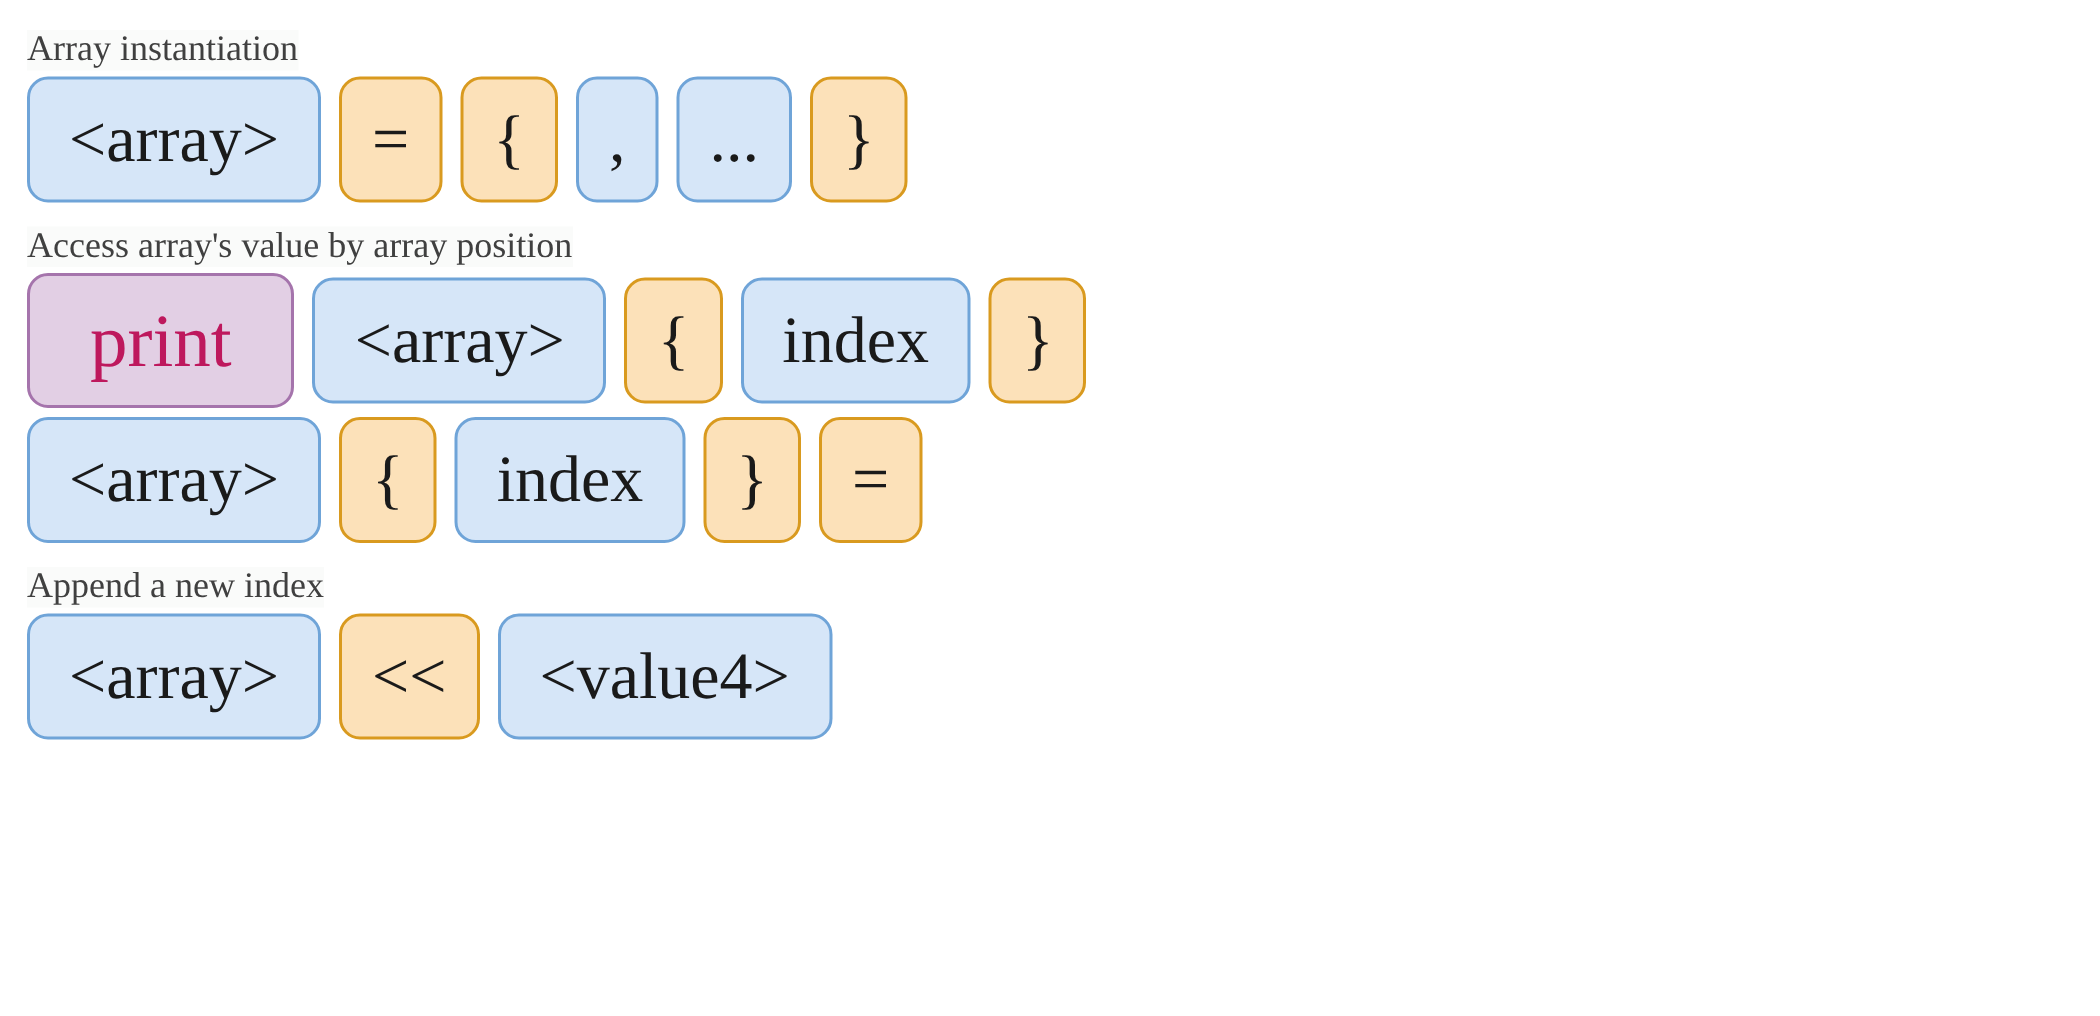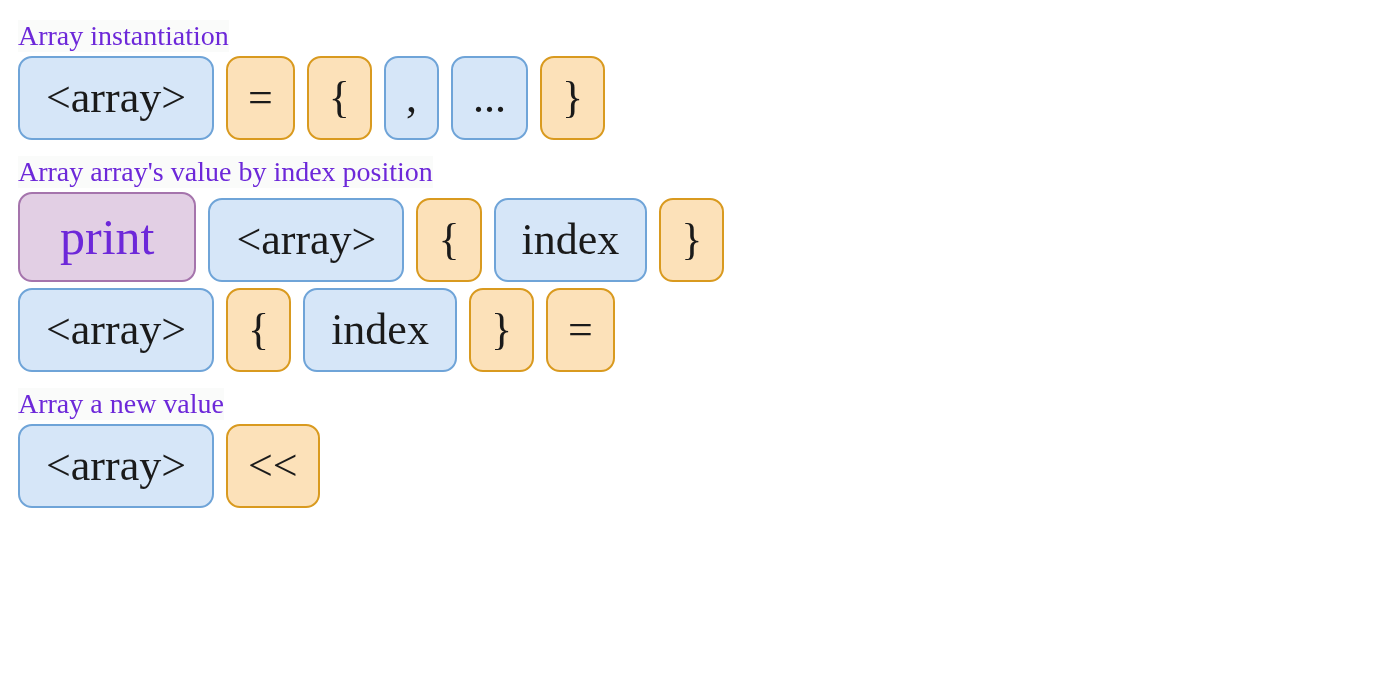--- a/index.html
+++ b/index.html
@@ -4,30 +4,30 @@
 <style>
   * { box-sizing: border-box; }
   body {
     margin: 0;
     padding: 10px;
     font-family: "Comic Sans MS", "Segoe Script", cursive;
     background: #ffffff;
     width: 1400px;
   }
   .section-label {
-    font-size: 28px;
-    color: #6d28d9;
+    font-size: 24px;
+    color: #404040;
     margin: 10px 8px 4px 8px;
     display: inline-block;
     background: #fafbfa;
   }
   .row {
     display: flex;
     flex-direction: row;
-    align-items: flex-end;
+    align-items: center;
     flex-wrap: nowrap;
     gap: 12px;
     margin-bottom: 6px;
     padding-left: 8px;
   }
   .token {
     display: flex;
     align-items: center;
     justify-content: center;
     font-size: 44px;
@@ -45,58 +45,59 @@
     color: #1a1a1a;
   }
   .orange {
     background: #fce1b9;
     border-color: #d99a1f;
     color: #1a1a1a;
   }
   .purple {
     background: #e2cfe4;
     border-color: #a574ac;
-    color: #6d28d9;
+    color: #be185d;
   }
 </style>
 </head>
 <body>
 
 <div>
   <div class="section-label">Array instantiation</div>
   <div class="row">
     <div class="token blue">&lt;array&gt;</div>
     <div class="token orange tight">=</div>
     <div class="token orange tight">{</div>
     <div class="token blue tight">,</div>
     <div class="token blue tight">...</div>
     <div class="token orange tight">}</div>
   </div>
 </div>
 
 <div>
-  <div class="section-label">Array array's value by index position</div>
+  <div class="section-label">Access array's value by array position</div>
   <div class="row">
     <div class="token purple big">print</div>
     <div class="token blue">&lt;array&gt;</div>
     <div class="token orange tight">{</div>
     <div class="token blue">index</div>
     <div class="token orange tight">}</div>
   </div>
 </div>
 
 <div>
   <div class="row">
     <div class="token blue">&lt;array&gt;</div>
     <div class="token orange tight">{</div>
     <div class="token blue">index</div>
     <div class="token orange tight">}</div>
     <div class="token orange tight">=</div>
   </div>
 </div>
 
 <div>
-  <div class="section-label">Array a new value</div>
+  <div class="section-label">Append a new index</div>
   <div class="row">
     <div class="token blue">&lt;array&gt;</div>
     <div class="token orange tight">&lt;&lt;</div>
+    <div class="token blue">&lt;value4&gt;</div>
   </div>
 </div>
 
 </body></html>

